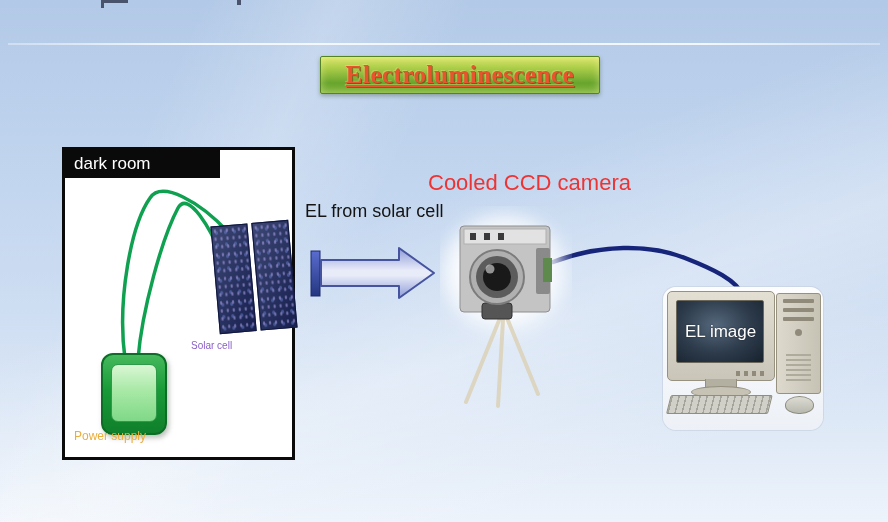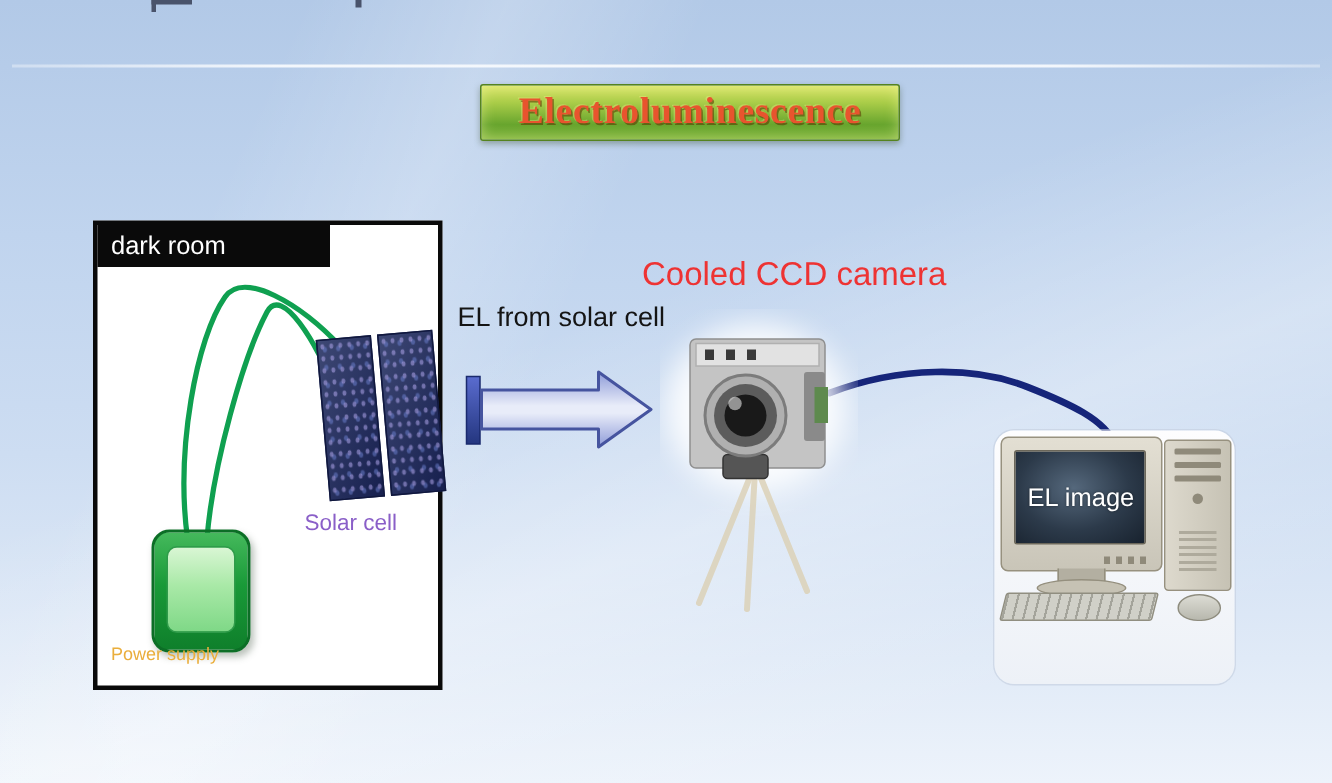--- a/index.html
+++ b/index.html
@@ -19,53 +19,53 @@
   .artifact-1b{left:101px;top:0;width:3px;height:8px;}
   .artifact-2{left:237px;top:0;width:4px;height:5px;}
 
   
   .title-banner{position:absolute;left:320px;top:56px;width:278px;height:36px;
     background:linear-gradient(180deg,#d9e468 0%,#a9cc48 32%,#68a52e 72%,#7ab13a 100%);
     border:1px solid #55831f;border-radius:2px;
     box-shadow:0 2px 4px rgba(40,60,20,.35), inset 0 0 9px rgba(255,255,170,.45);
     display:flex;align-items:center;justify-content:center;}
   .title-text{font-family:"Liberation Serif",serif;font-weight:bold;font-size:25px;color:#e8542e;
-    letter-spacing:.5px;text-shadow:1px 1px 0 rgba(90,50,0,.55),-1px -1px 0 rgba(255,240,150,.30);}
+    letter-spacing:.5px;text-shadow:1px 1px 0 rgba(90,50,0,.55),-1px -1px 0 rgba(255,240,150,.30);text-decoration:underline;}
 
   
   .dark-room-box{position:absolute;left:62px;top:147px;width:227px;height:307px;background:#fff;border:3px solid #0a0a0a;text-align:right;}
   .dark-room-header{position:absolute;left:0;top:0;width:146px;height:28px;background:#0a0a0a;color:#fff;
     display:flex;align-items:center;padding-left:9px;font-size:17px;}
   .wires-svg{position:absolute;left:0;top:0;width:227px;height:307px;}
   .solar-cell{position:absolute;left:150px;top:73px;width:78px;height:108px;transform:rotate(-5deg);display:flex;gap:4px;}
   .solar-panel{flex:1;border:1px solid #11183d;background-color:#1e2a5e;
     background-image:
       radial-gradient(rgba(175,165,235,.55) 1px,transparent 1.6px),
       radial-gradient(rgba(110,130,210,.50) 1px,transparent 1.8px),
       linear-gradient(115deg,rgba(255,255,255,.14),rgba(0,0,30,.25));
     background-size:6px 8px,9px 12px,100% 100%;}
-  .solar-cell-label{position:absolute;left:126px;top:190px;font-size:15px;color:#8a5fc8;white-space:nowrap;margin-left:12px;}
+  .solar-cell-label{position:absolute;left:126px;top:190px;font-size:10px;color:#8a5fc8;white-space:nowrap;}
   .power-supply{position:absolute;left:36px;top:203px;width:62px;height:78px;border-radius:12px;
     background:linear-gradient(180deg,#45b95c,#199a38 45%,#0f7f2b);
     border:2px solid #0c6e26;box-shadow:2px 3px 5px rgba(60,80,60,.35);}
   .power-supply-screen{position:absolute;left:8px;top:9px;right:8px;bottom:11px;border-radius:7px;
     background:linear-gradient(180deg,#d9f6d4 0%,#a9e9a7 45%,#7fd887 100%);border:1px solid #2f9b4a;}
   .power-supply-label{position:absolute;left:9px;top:279px;font-size:12px;color:#eaae3c;white-space:nowrap;}
 
   
   .el-flow-label{position:absolute;left:305px;top:201px;font-size:18px;color:#141414;white-space:nowrap;}
   .arrow-svg{position:absolute;left:303px;top:240px;width:140px;height:64px;}
 
   
   .camera-label{position:absolute;left:428px;top:170px;font-size:22px;color:#ee3333;white-space:nowrap;}
   .camera-svg{position:absolute;left:440px;top:206px;width:132px;height:205px;}
   .cable-svg{position:absolute;left:545px;top:238px;width:205px;height:62px;}
 
   
-  .pc{position:absolute;left:663px;top:287px;width:160px;height:169px;border-radius:13px;
+  .pc{position:absolute;left:663px;top:287px;width:160px;height:143px;border-radius:13px;
     background:linear-gradient(180deg,#fdfdfe,#edf1f7);box-shadow:0 0 0 1px rgba(195,205,222,.6);}
   .monitor{position:absolute;left:4px;top:4px;width:106px;height:88px;border:1px solid #97917f;border-radius:5px;
     background:linear-gradient(180deg,#e3dfd3,#c9c5b8);}
   .screen{position:absolute;left:8px;top:8px;width:86px;height:61px;border:1px solid #6b675a;border-radius:2px;
     background:radial-gradient(ellipse at 45% 40%,#55687c 0%,#2c3a4a 55%,#18222e 100%);
     display:flex;align-items:center;}
   .el-image-label{color:#fff;font-size:17px;padding-left:8px;text-shadow:0 0 2px rgba(0,0,0,.5);white-space:nowrap;}
   .monitor-controls{position:absolute;bottom:4px;right:10px;width:28px;height:5px;
     background:repeating-linear-gradient(90deg,#8f8a7a 0 4px,transparent 4px 8px);}
   .stand-neck{position:absolute;left:42px;top:92px;width:30px;height:9px;background:#b3afa1;border:1px solid #948f7e;border-top:none;}

